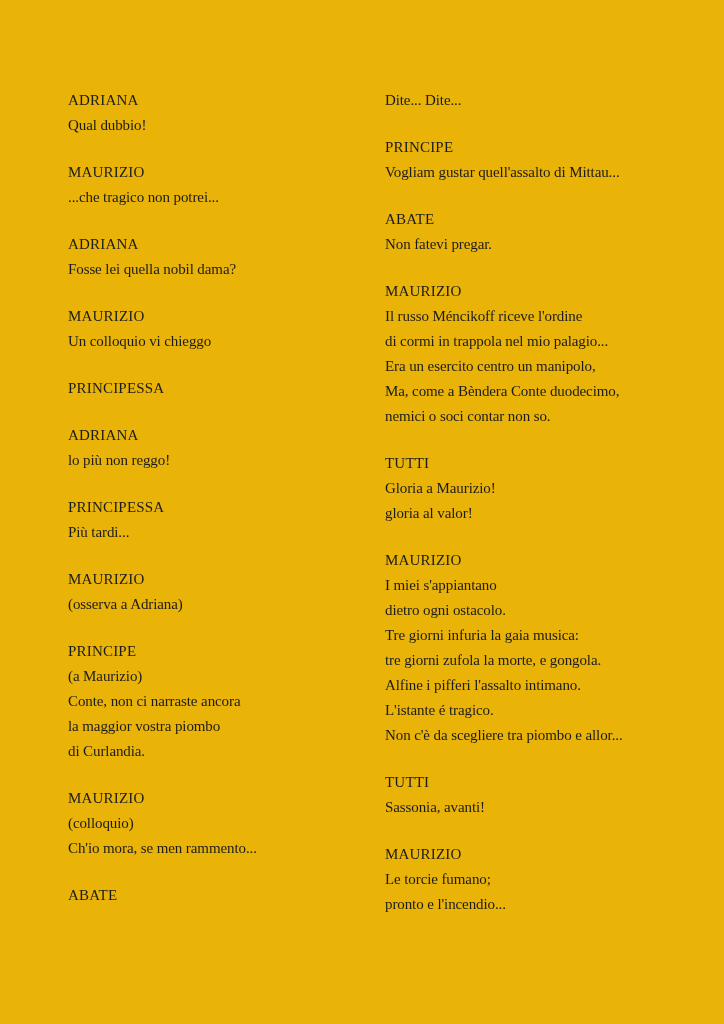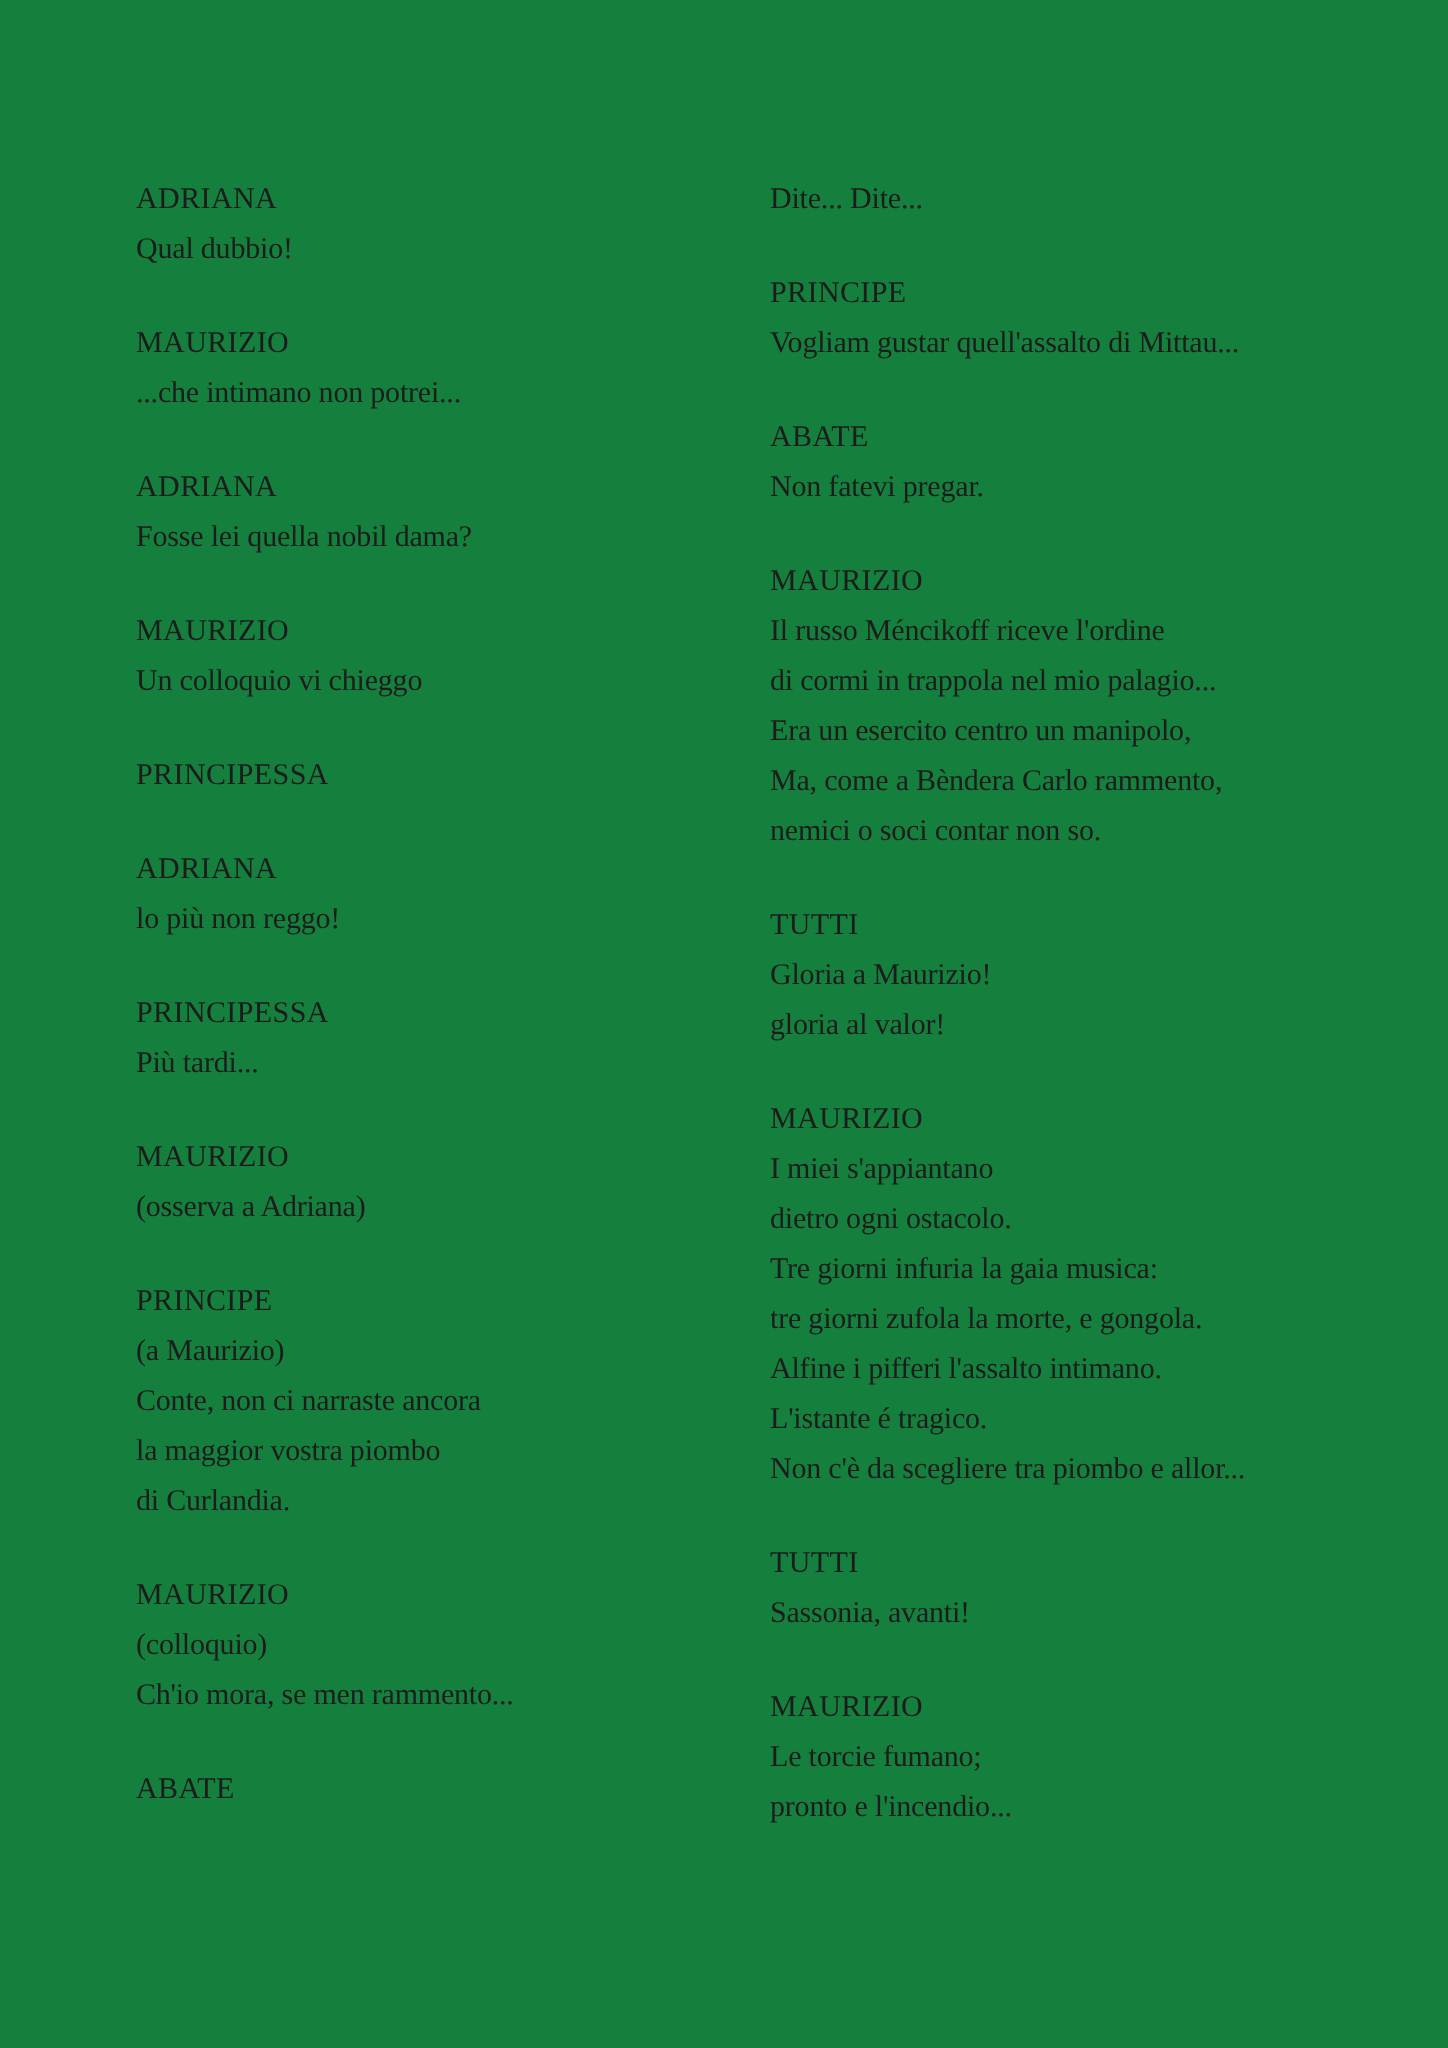--- a/index.html
+++ b/index.html
@@ -4,21 +4,21 @@
 <style>
   html, body {
     margin: 0;
     padding: 0;
     background: #ffffff;
   }
   .page {
     position: relative;
     width: 724px;
     height: 1024px;
-    background: #15803d;
+    background: #eab308;
     overflow: hidden;
     font-family: "Liberation Serif", "DejaVu Serif", serif;
     color: #1c1c1c;
   }
   .column {
     position: absolute;
     top: 88px;
     font-size: 15px;
     letter-spacing: -0.1px;
   }
@@ -40,21 +40,21 @@
 <body>
 
 <div class="page">
   <div class="column column-left">
       <div class="block">
         <div class="speaker">ADRIANA</div>
         <div class="line">Qual dubbio!</div>
       </div>
       <div class="block">
         <div class="speaker">MAURIZIO</div>
-        <div class="line">...che intimano non potrei...</div>
+        <div class="line">...che tragico non potrei...</div>
       </div>
       <div class="block">
         <div class="speaker">ADRIANA</div>
         <div class="line">Fosse lei quella nobil dama?</div>
       </div>
       <div class="block">
         <div class="speaker">MAURIZIO</div>
         <div class="line">Un colloquio vi chieggo</div>
       </div>
       <div class="block">
@@ -98,21 +98,21 @@
       </div>
       <div class="block">
         <div class="speaker">ABATE</div>
         <div class="line">Non fatevi pregar.</div>
       </div>
       <div class="block">
         <div class="speaker">MAURIZIO</div>
         <div class="line">Il russo Méncikoff riceve l'ordine</div>
         <div class="line">di cormi in trappola nel mio palagio...</div>
         <div class="line">Era un esercito centro un manipolo,</div>
-        <div class="line">Ma, come a Bèndera Carlo rammento,</div>
+        <div class="line">Ma, come a Bèndera Conte duodecimo,</div>
         <div class="line">nemici o soci contar non so.</div>
       </div>
       <div class="block">
         <div class="speaker">TUTTI</div>
         <div class="line">Gloria a Maurizio!</div>
         <div class="line">gloria al valor!</div>
       </div>
       <div class="block">
         <div class="speaker">MAURIZIO</div>
         <div class="line">I miei s'appiantano</div>

